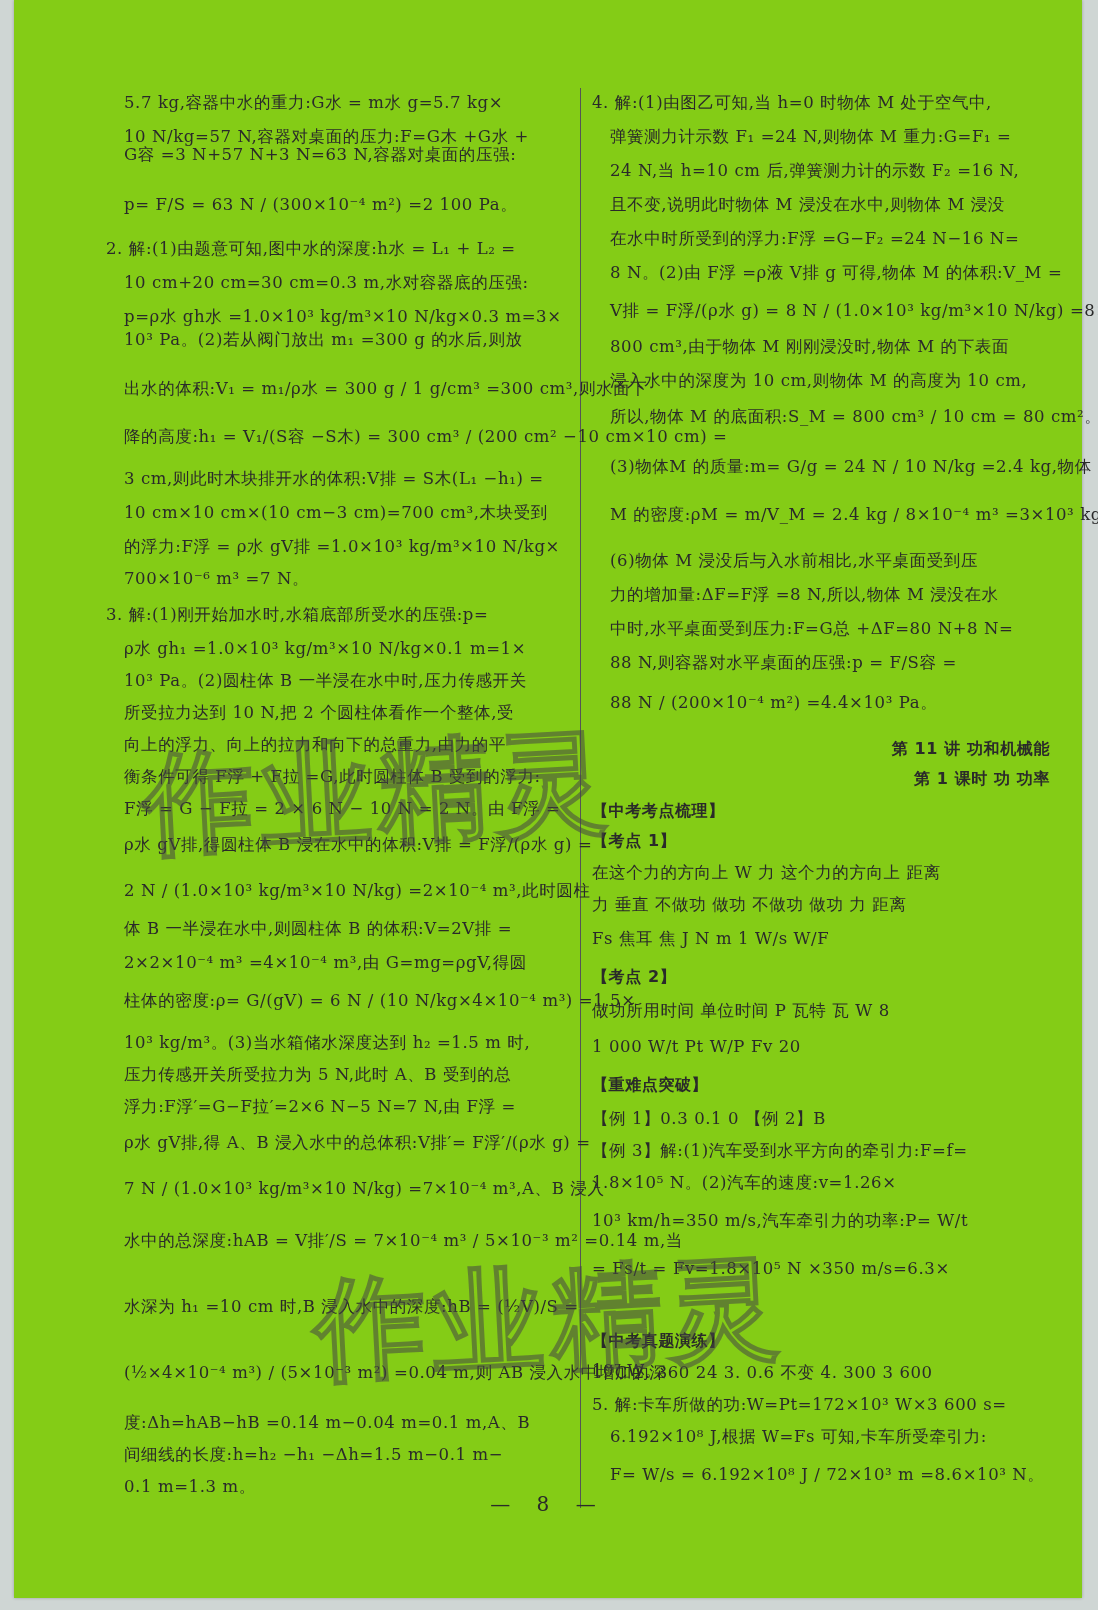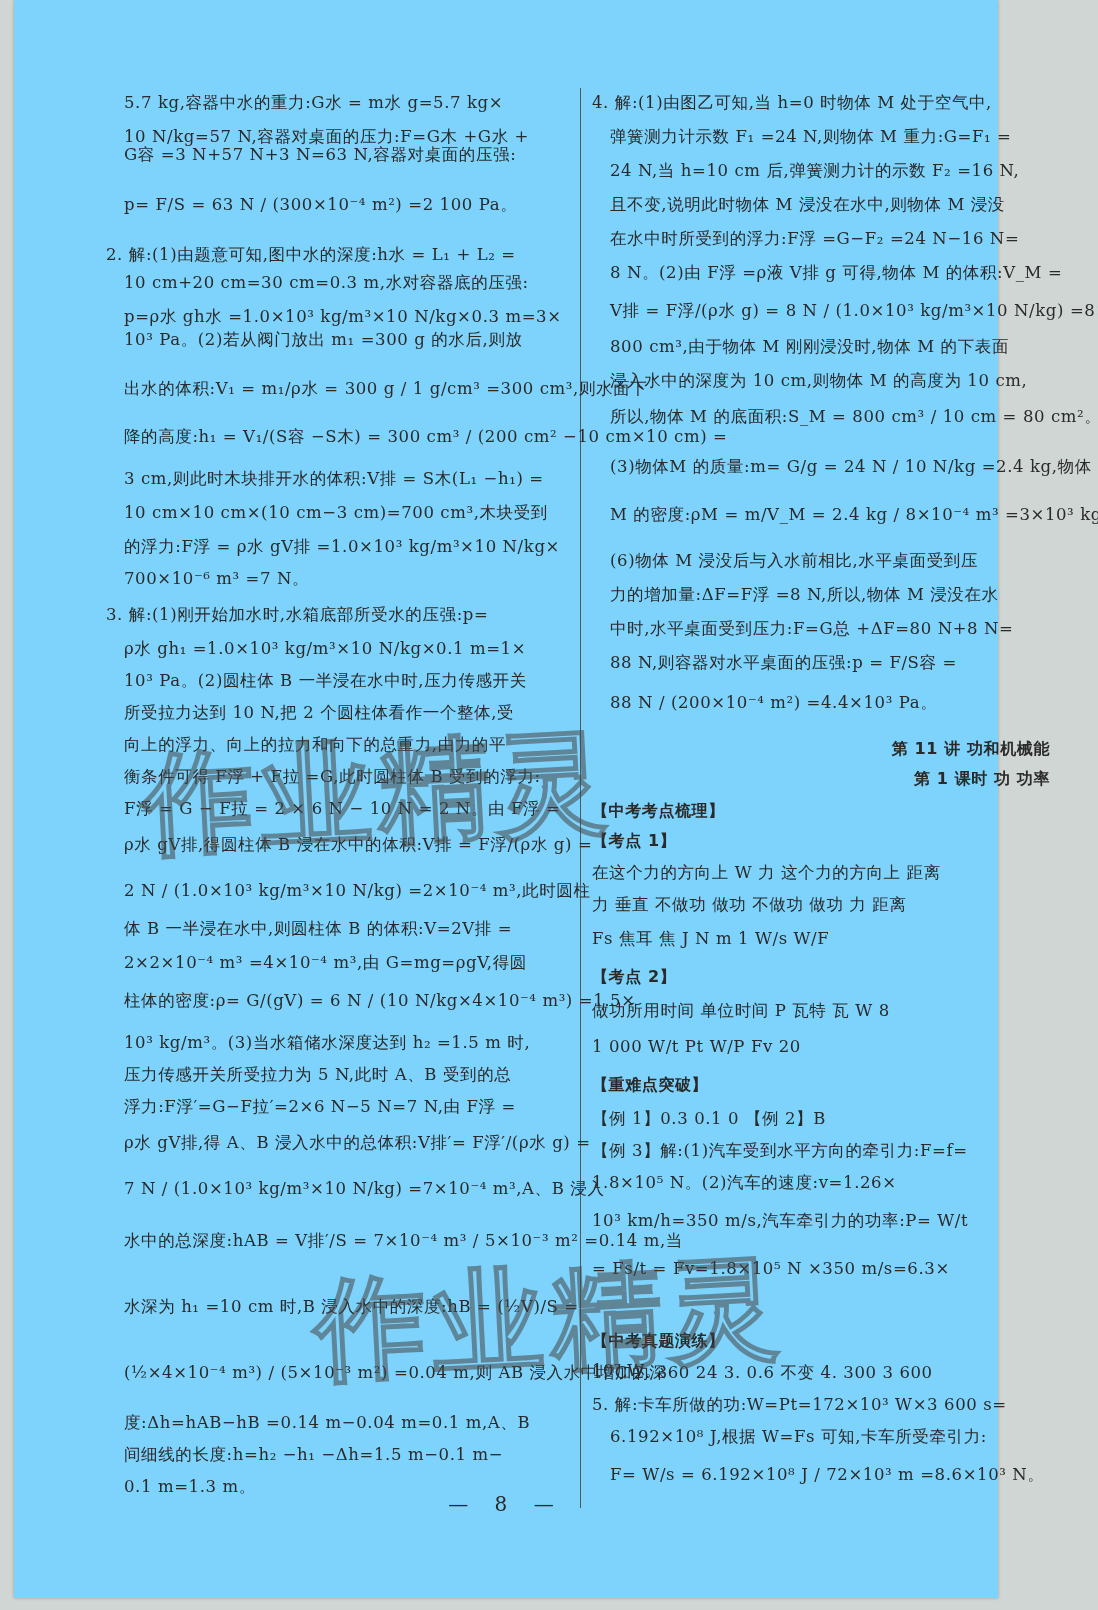--- a/index.html
+++ b/index.html
@@ -4,22 +4,22 @@
 <style>
   html, body { margin: 0; padding: 0; }
   body {
     width: 1098px; height: 1610px;
     background: #cfd6d4;
     position: relative; overflow: hidden;
     font-family: "DejaVu Serif", "Liberation Serif", serif;
     color: #2a2a2a;
   }
   .page {
-    position: absolute; left: 14px; top: 0; width: 984px; height: 1598px;
-    background: #7dd3fc;
+    position: absolute; left: 14px; top: 0; width: 1068px; height: 1598px;
+    background: #84cc16;
     box-shadow: 0 0 3px rgba(0,0,0,0.25);
   }
   .col { position: absolute; top: 0; }
   .col-left { left: 92px; width: 462px; }
   .col-right { left: 578px; width: 458px; }
   .divider {
     position: absolute; left: 566px; top: 88px; width: 1px; height: 1420px;
     background: #555;
   }
   .ln {
@@ -45,21 +45,21 @@
 
 <div class="page">
 
   <div class="divider"></div>
 
   <div class="col col-left">
     <div class="ln ind" style="top:92px">5.7 kg,容器中水的重力:G水 = m水 g=5.7 kg×</div>
     <div class="ln ind" style="top:126px">10 N/kg=57 N,容器对桌面的压力:F=G木 +G水 +</div>
     <div class="ln ind" style="top:144px">G容 =3 N+57 N+3 N=63 N,容器对桌面的压强:</div>
     <div class="ln ind" style="top:194px">p= F/S = 63 N / (300×10⁻⁴ m²) =2 100 Pa。</div>
-    <div class="ln" style="top:244px">2. 解:(1)由题意可知,图中水的深度:h水 = L₁ + L₂ =</div>
+    <div class="ln" style="top:238px">2. 解:(1)由题意可知,图中水的深度:h水 = L₁ + L₂ =</div>
     <div class="ln ind" style="top:272px">10 cm+20 cm=30 cm=0.3 m,水对容器底的压强:</div>
     <div class="ln ind" style="top:306px">p=ρ水 gh水 =1.0×10³ kg/m³×10 N/kg×0.3 m=3×</div>
     <div class="ln ind" style="top:329px">10³ Pa。(2)若从阀门放出 m₁ =300 g 的水后,则放</div>
     <div class="ln ind" style="top:378px">出水的体积:V₁ = m₁/ρ水 = 300 g / 1 g/cm³ =300 cm³,则水面下</div>
     <div class="ln ind" style="top:426px">降的高度:h₁ = V₁/(S容 −S木) = 300 cm³ / (200 cm² −10 cm×10 cm) =</div>
     <div class="ln ind" style="top:468px">3 cm,则此时木块排开水的体积:V排 = S木(L₁ −h₁) =</div>
     <div class="ln ind" style="top:502px">10 cm×10 cm×(10 cm−3 cm)=700 cm³,木块受到</div>
     <div class="ln ind" style="top:536px">的浮力:F浮 = ρ水 gV排 =1.0×10³ kg/m³×10 N/kg×</div>
     <div class="ln ind" style="top:568px">700×10⁻⁶ m³ =7 N。</div>
     <div class="ln" style="top:604px">3. 解:(1)刚开始加水时,水箱底部所受水的压强:p=</div>

